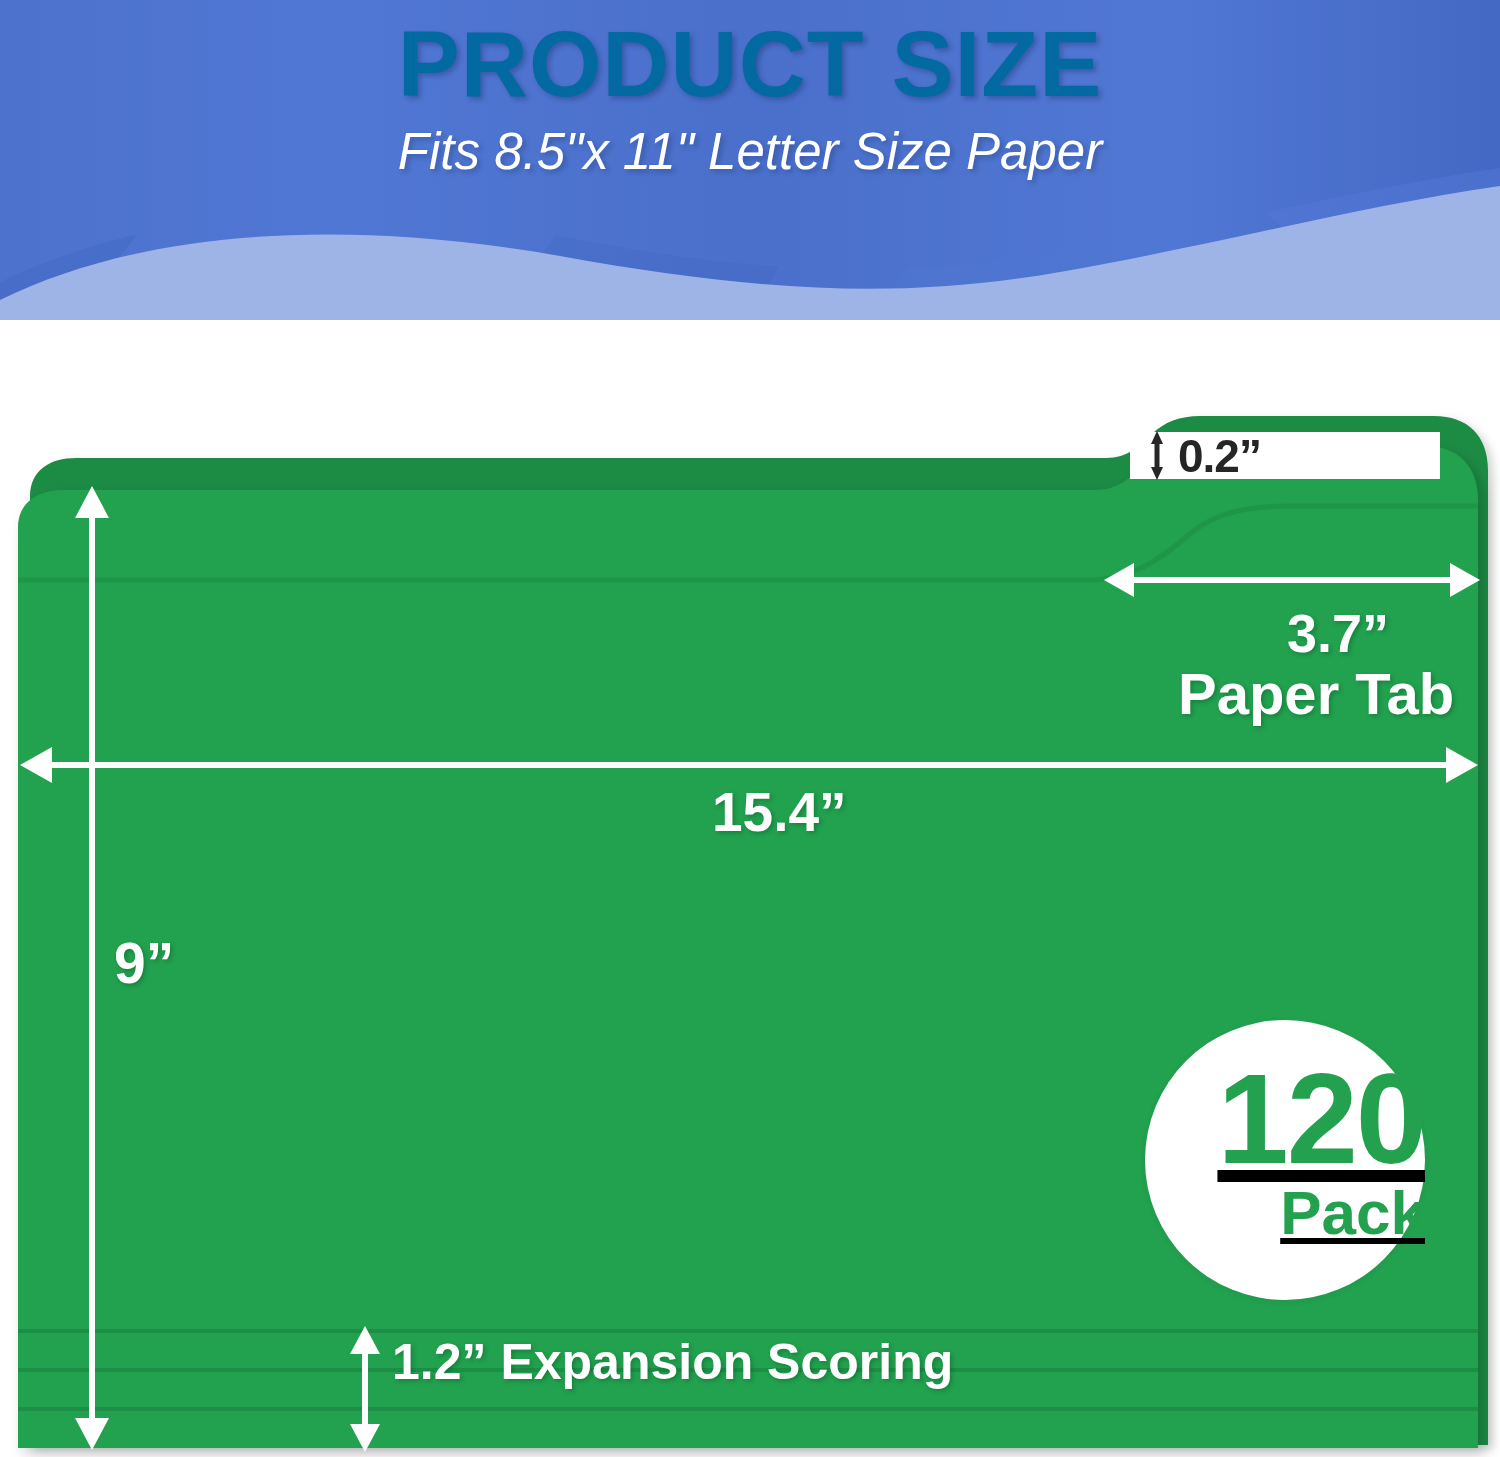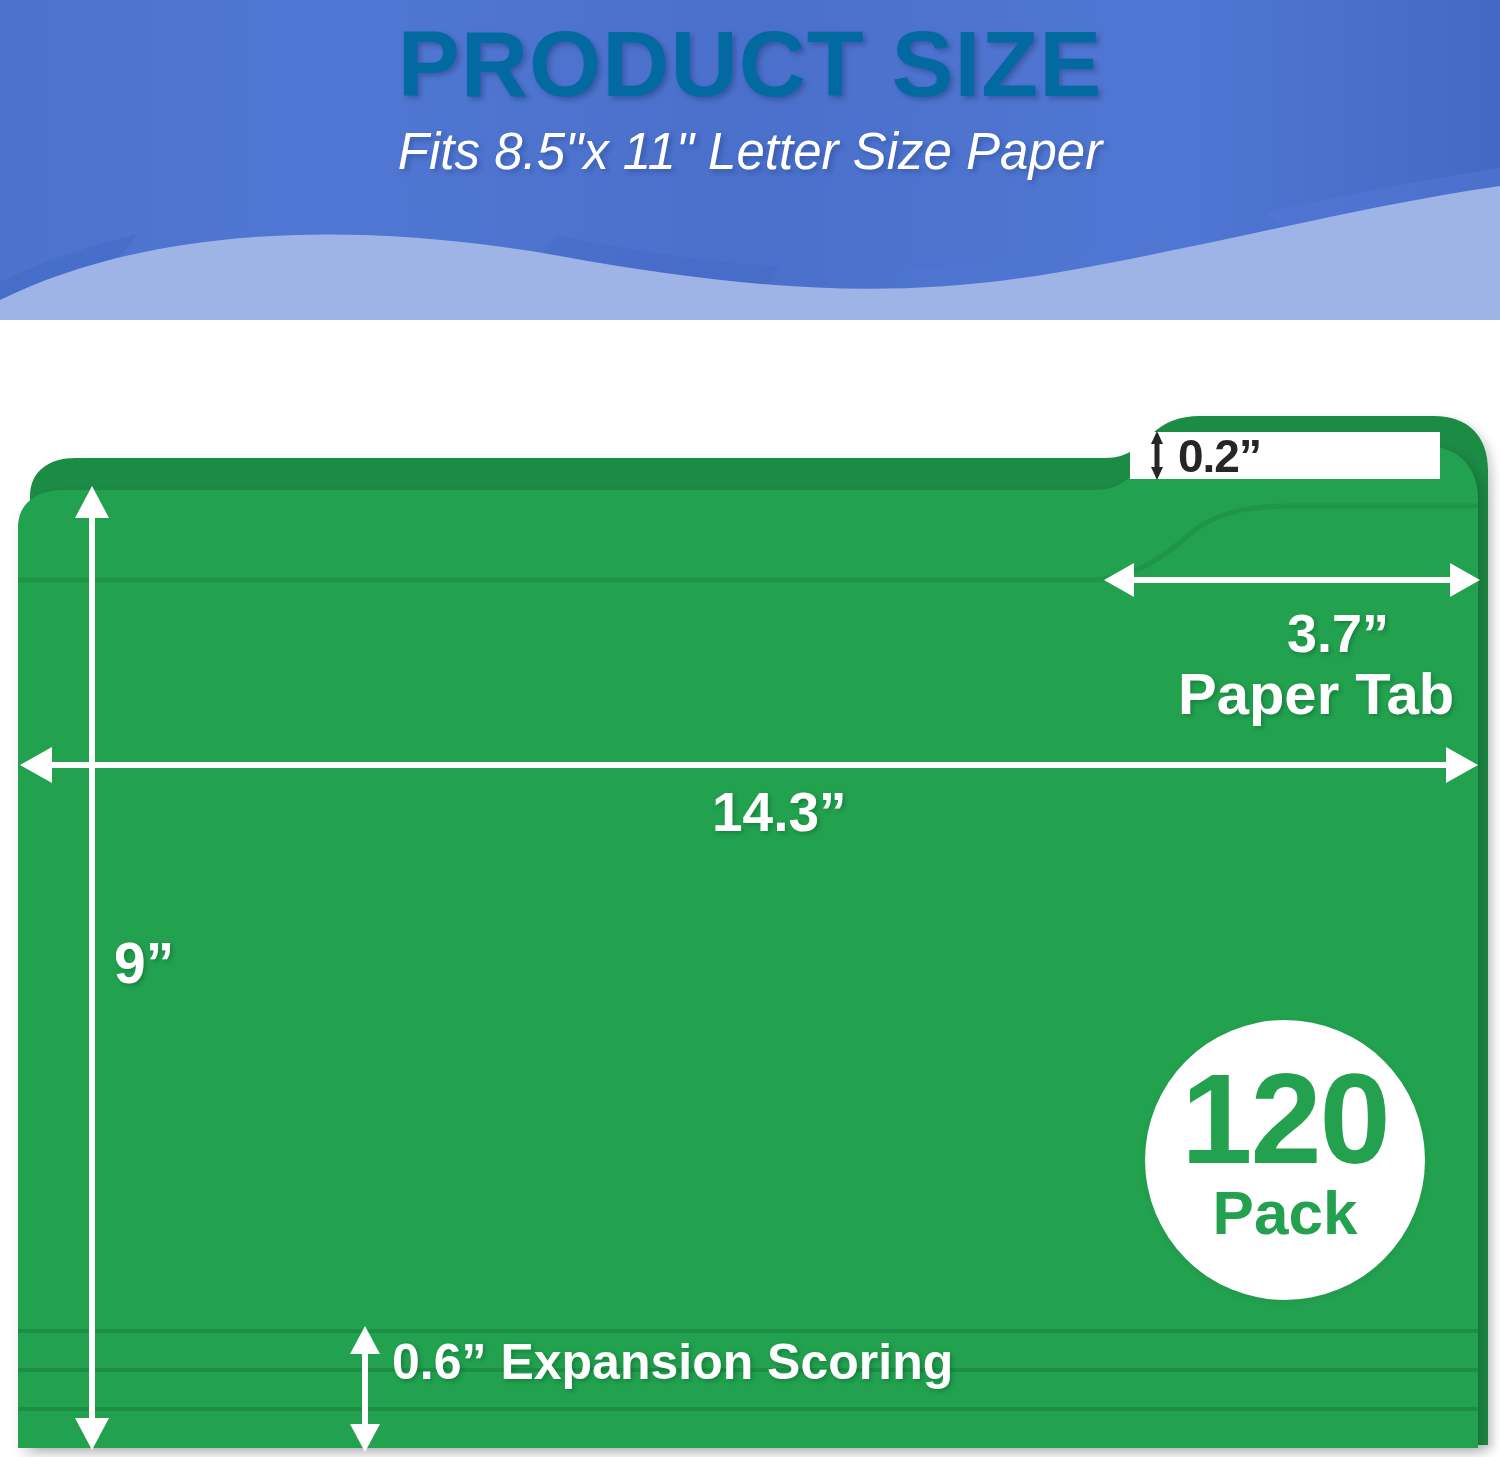--- a/index.html
+++ b/index.html
@@ -140,22 +140,23 @@
   
   #pack-badge {
     position: absolute;
     left: 1145px;
     top: 1020px;
     width: 280px;
     height: 280px;
     border-radius: 50%;
     background: #ffffff;
     z-index: 13;
-    text-align: center;
+    text-align: right;
     box-shadow: 0 2px 7px rgba(0,0,0,0.06);
+    text-decoration: underline;
   }
   #pack-count {
     display: block;
     padding-top: 38px;
     font-family: "Liberation Sans", sans-serif;
     font-size: 128px;
     font-weight: bold;
     color: #23A14F;
     line-height: 0.95;
     letter-spacing: -2px;
@@ -281,24 +282,24 @@
       </g>
     </svg>
   </div>
 
   <div id="label-tab-height">0.2”</div>
 
   <div class="dim-label" id="label-tab-width">3.7”</div>
 
   <div class="dim-label" id="label-wide-tab">Paper Tab</div>
 
-  <div class="dim-label" id="label-width">14.3”</div>
+  <div class="dim-label" id="label-width">15.4”</div>
 
   <div class="dim-label" id="label-height">9”</div>
 
-  <div class="dim-label" id="label-expansion">0.6” Expansion Scoring</div>
+  <div class="dim-label" id="label-expansion">1.2” Expansion Scoring</div>
 
   <div id="pack-badge">
     <span id="pack-count">120</span>
     <span id="pack-word">Pack</span>
   </div>
 
 </div>
 
 </body></html>

